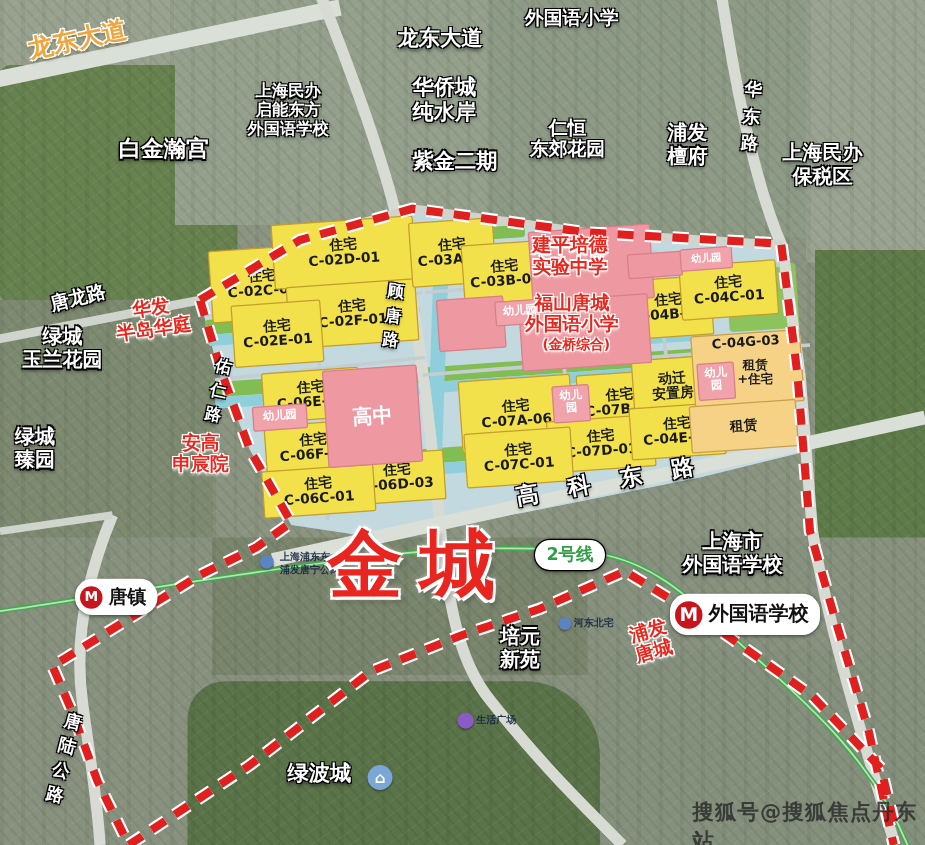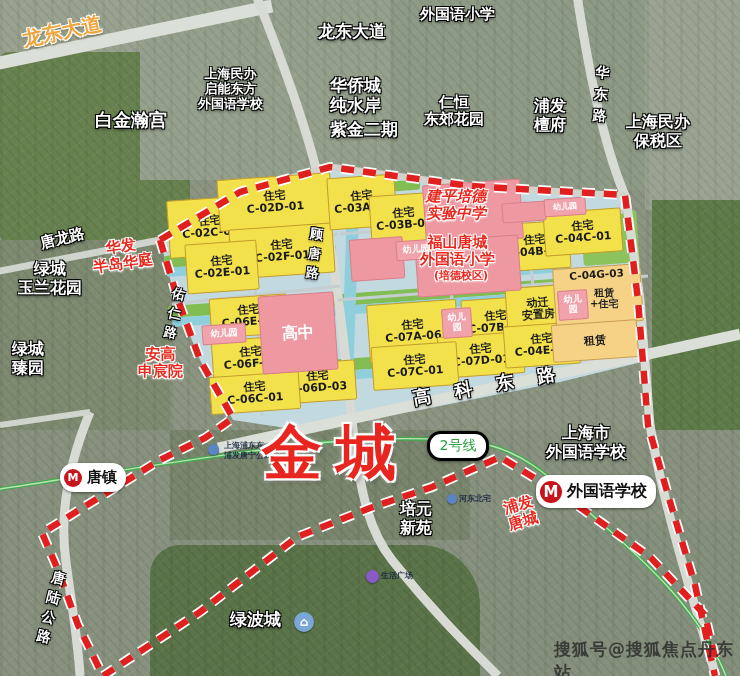--- a/index.html
+++ b/index.html
@@ -34,22 +34,22 @@
   .road-orange{color:#f0a43c;
      text-shadow:-1px -1px 0 #fff,1px -1px 0 #fff,-1px 1px 0 #fff,1px 1px 0 #fff,0 2px 3px rgba(60,40,0,.5);}
   .tiny{color:rgba(24,38,66,.92);font-weight:600;line-height:1.25;text-align:left;}
   .plot-note{color:#1d1d1d;line-height:1.08;}
   .big-red{color:#e8251f;font-weight:900;letter-spacing:14px;
      text-shadow:-2px -2px 0 #fff,2px -2px 0 #fff,-2px 2px 0 #fff,2px 2px 0 #fff,0 0 6px #fff,3px 4px 4px rgba(0,0,0,.35);}
   .station{position:absolute;display:flex;align-items:center;gap:5px;background:#fff;border-radius:14px;
      padding:2px 9px 2px 4px;box-shadow:0 1px 3px rgba(0,0,0,.5);color:#111;font-weight:800;}
   .mlogo{display:inline-flex;align-items:center;justify-content:center;background:#c8151d;color:#fff;
      border-radius:50%;font-weight:900;}
-  .line-badge{position:absolute;background:#fff;border:3px solid #000000;color:#2f9e44;border-radius:14px;
-     font-weight:400;display:flex;align-items:center;justify-content:center;box-shadow:0 1px 3px rgba(0,0,0,.4);}
+  .line-badge{position:absolute;background:#fff;border:1px solid #000000;color:#2f9e44;border-radius:14px;
+     font-weight:700;display:flex;align-items:center;justify-content:center;box-shadow:0 1px 3px rgba(0,0,0,.4);}
   .poi{position:absolute;border-radius:50%;display:flex;align-items:center;justify-content:center;
      color:#fff;font-weight:700;box-shadow:0 1px 2px rgba(0,0,0,.4);}
   .watermark{position:absolute;left:554px;top:638px;font-size:17px;font-weight:700;
      color:rgba(42,42,42,.82);letter-spacing:1px;}
 </style>
 </head>
 <body>
 
 <div class="stage">
 
@@ -220,21 +220,21 @@
     <path fill="none" stroke="#e01f1f" stroke-width="6.5" stroke-dasharray="13 9" d="M160,240 L240,192 L330,167 L470,186 L625,195 L638,300 L648,425 L668,495 L695,585 L715,676 M103,676 L200,612 L297,537 L370,508 L432,487 L500,457 L567,498 L650,557 L705,615 L716,662 M160,240 L178,300 L200,360 L233,418 L205,438 L160,460 L100,497 L42,533 L58,570 L78,625 L103,676"></path>
   </svg>
 
   <div id="labels-layer">
       <div class="lbl road-orange" style="left: 22px; top: 20px; font-size: 20px; transform: rotate(-12deg);">龙东大道</div>
       <div class="lbl area-white" style="left: 95px; top: 110px; font-size: 18px;">白金瀚宫</div>
       <div class="lbl area-white" style="left: 198px; top: 66px; font-size: 13px;">上海民办
 启能东方
 外国语学校</div>
       <div class="lbl area-white" style="left: 318px; top: 22px; font-size: 17px;">龙东大道</div>
-      <div class="lbl area-white" style="left: 330px; top: 76px; font-size: 17px;">华侨城
+      <div class="lbl area-white" style="left: 330px; top: 61px; font-size: 17px;">华侨城
 纯水岸</div>
       <div class="lbl area-white" style="left: 330px; top: 120px; font-size: 17px;">紫金二期</div>
       <div class="lbl area-white" style="left: 420px; top: 6px; font-size: 15px;">外国语小学</div>
       <div class="lbl area-white" style="left: 424px; top: 94px; font-size: 15px;">仁恒
 东郊花园</div>
       <div class="lbl area-white" style="left: 534px; top: 97px; font-size: 16px;">浦发
 檀府</div>
       <div class="lbl area-white" style="left: 626px; top: 113px; font-size: 16px;">上海民办
 保税区</div>
       <div class="lbl road-white" style="left: 594px; top: 62px; font-size: 14px; transform: rotate(4deg); line-height: 1.55;">华
@@ -248,25 +248,25 @@
       <div class="lbl road-white" style="left: 168px; top: 284px; font-size: 13px; transform: rotate(12deg); line-height: 1.5;">佑
 仁
 路</div>
       <div class="lbl road-white" style="left: 308px; top: 224px; font-size: 13px; transform: rotate(6deg); line-height: 1.5;">顾
 唐
 路</div>
       <div class="lbl area-white" style="left: 12px; top: 340px; font-size: 16px;">绿城
 臻园</div>
       <div class="lbl place-red" style="left: 138px; top: 346px; font-size: 15px;">安高
 申宸院</div>
-      <div class="lbl place-red" style="left: 426px; top: 188px; font-size: 15px; font-style: italic;">建平培德
+      <div class="lbl place-red" style="left: 426px; top: 188px; font-size: 15px;">建平培德
 实验中学</div>
       <div class="lbl place-red" style="left: 420px; top: 234px; font-size: 15px;">福山唐城
 外国语小学</div>
-      <div class="lbl place-red" style="left: 434px; top: 270px; font-size: 11px;">(培德校区)</div>
+      <div class="lbl place-red" style="left: 434px; top: 270px; font-size: 11px;">(金桥综合)</div>
       <div class="lbl plot-note" style="left: 590px; top: 288px; font-size: 10px;">租赁
 +住宅</div>
       <div class="lbl road-white" style="left: 412px; top: 374px; font-size: 18px; transform: rotate(-10deg); letter-spacing: 24px;">高科东路</div>
       <div class="lbl area-white" style="left: 546px; top: 424px; font-size: 16px;">上海市
 外国语学校</div>
       <div class="lbl place-red" style="left: 506px; top: 496px; font-size: 15px; transform: rotate(-16deg);">浦发
 唐城</div>
       <div class="lbl area-white" style="left: 400px; top: 500px; font-size: 16px;">培元
 新苑</div>
       <div class="lbl area-white" style="left: 230px; top: 610px; font-size: 17px;">绿波城</div>

